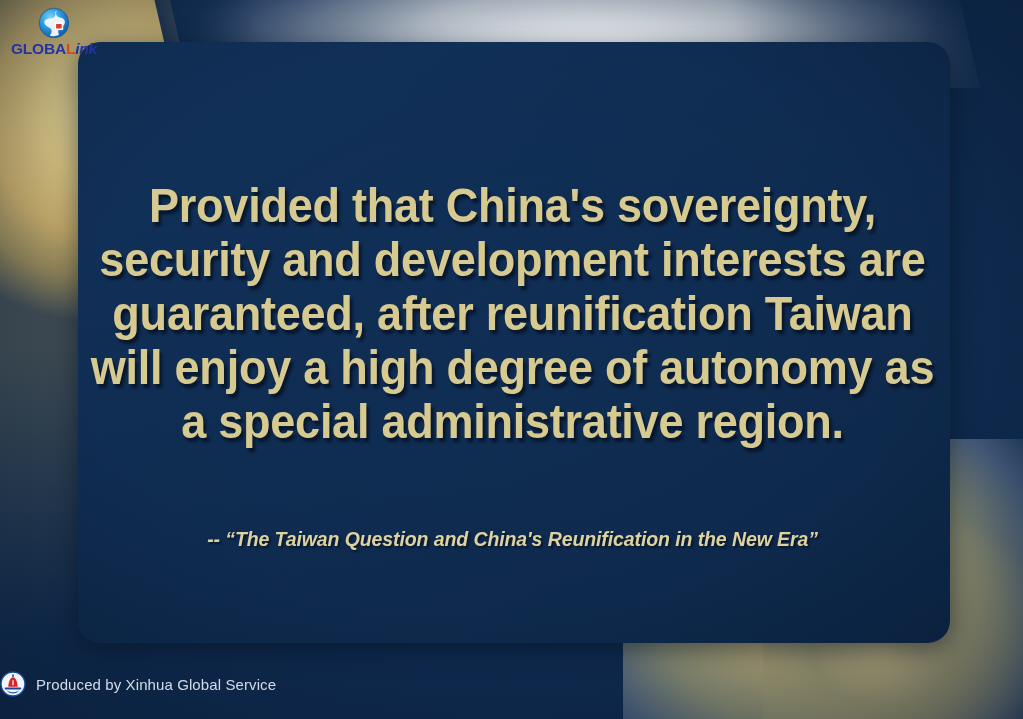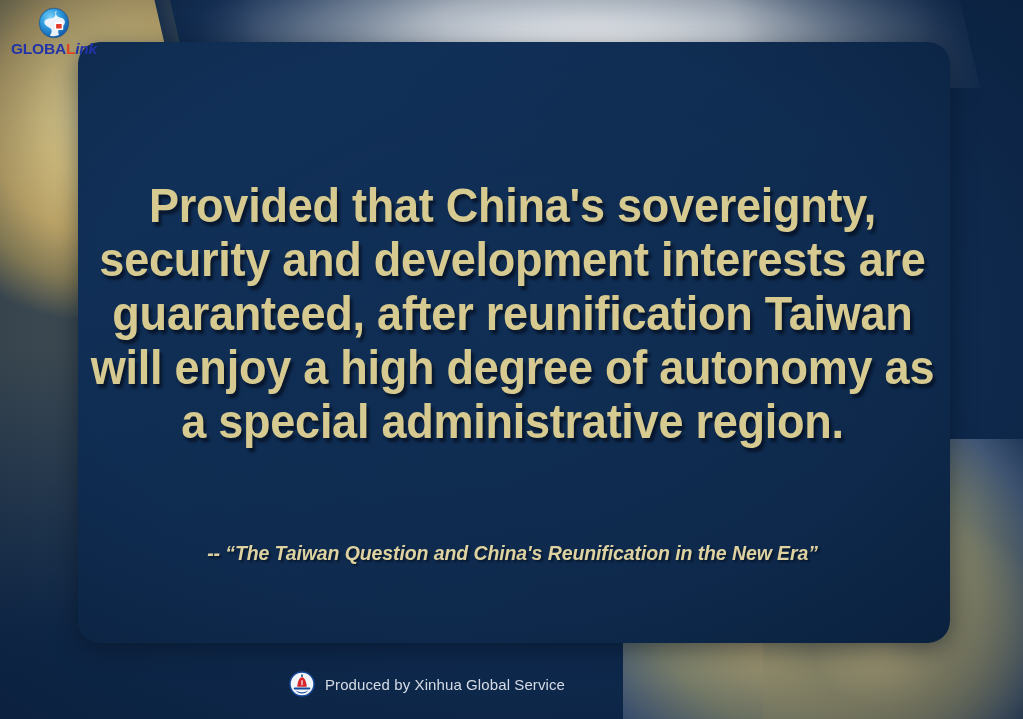--- a/index.html
+++ b/index.html
@@ -156,42 +156,41 @@
     line-height: 54px;
     letter-spacing: -0.3px;
     color: #d7ca90;
     text-shadow: 3px 4px 3px rgba(5,16,33,0.78);
     z-index: 5;
     transform: scaleX(0.92);
   }
   .attrib {
     position: absolute;
     left: 50px;
-    top: 542px;
+    top: 528px;
     width: 925px;
     text-align: center;
     font-family: "Liberation Sans", sans-serif;
     font-weight: bold;
     font-style: italic;
     font-size: 19.5px;
     letter-spacing: -0.1px;
     color: #ddd2a0;
     text-shadow: 2px 2px 2px rgba(5,16,33,0.7);
     z-index: 5;
   }
 
   
   .footer {
     position: absolute;
     left: 0;
     bottom: 22px;
     width: 854px;
     display: flex;
     align-items: center;
-    justify-content: center;
     gap: 10px;
     z-index: 7;
   }
   .xinhua-mark {
     position: relative;
     width: 26px;
     height: 26px;
     flex: 0 0 26px;
   }
   .footer-text {

